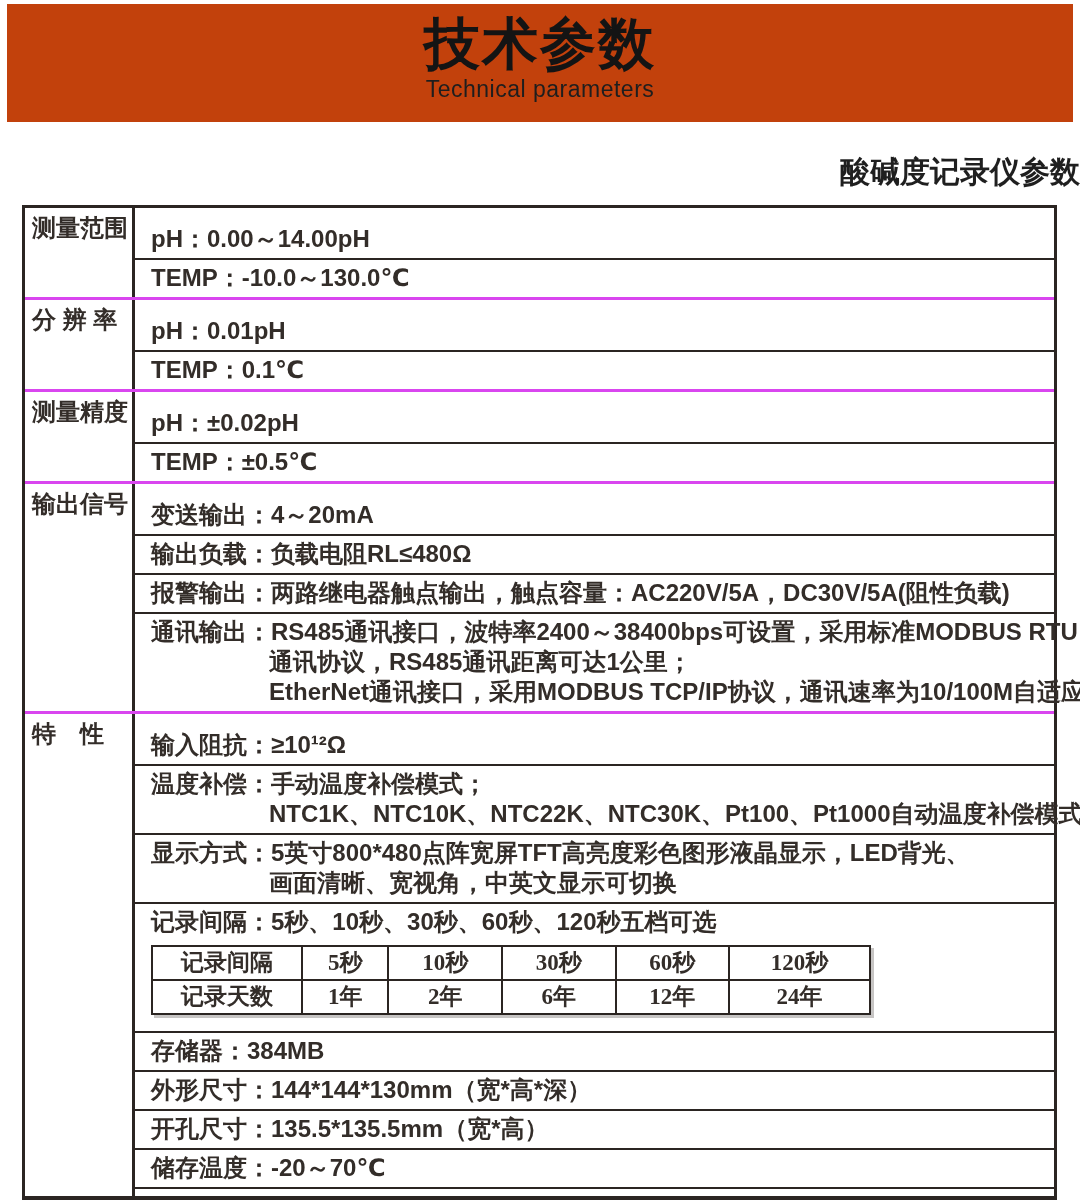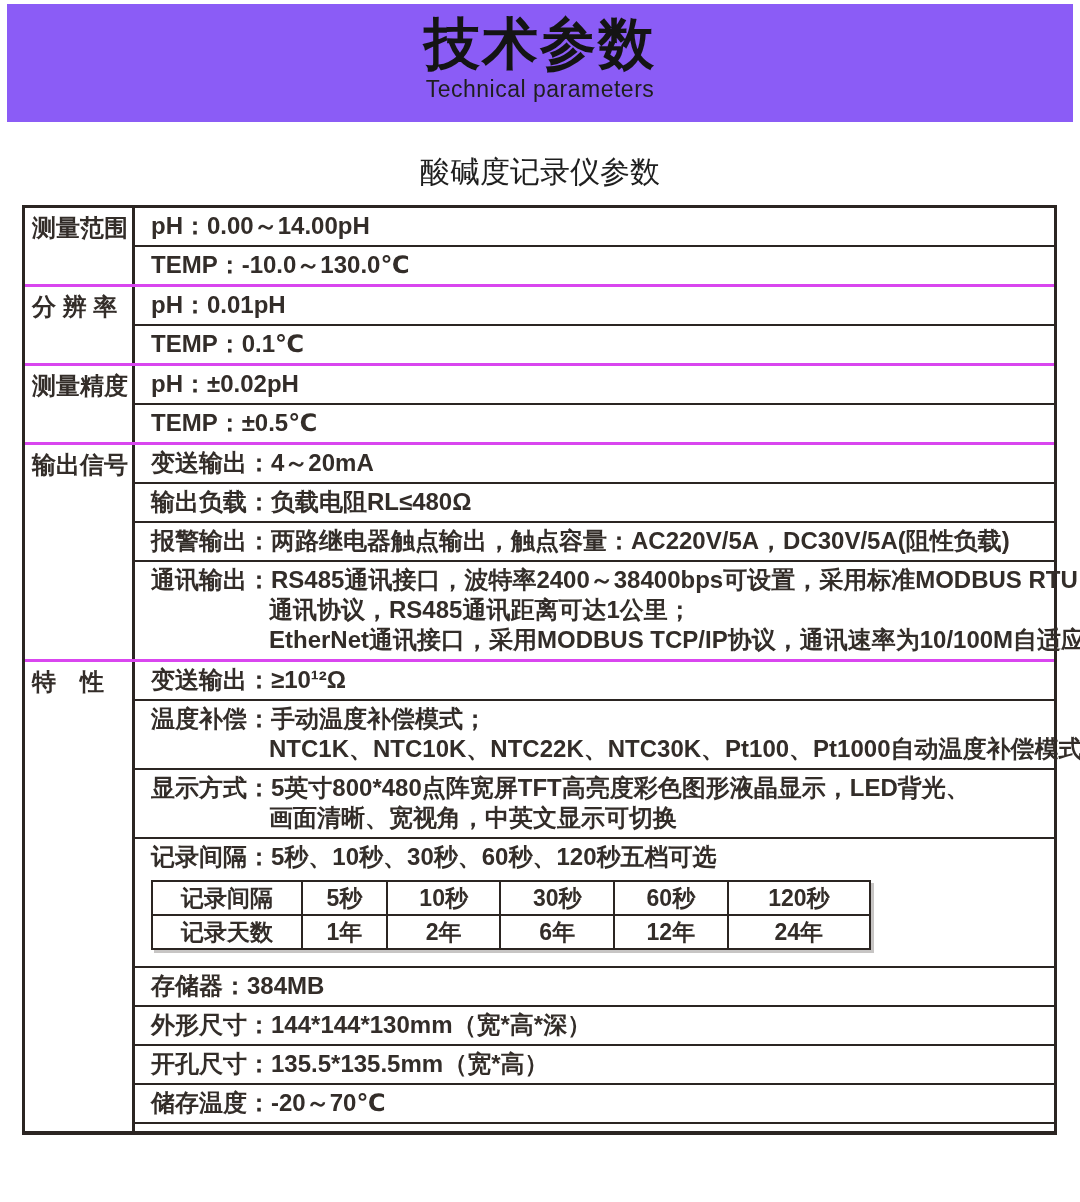--- a/index.html
+++ b/index.html
@@ -3,61 +3,62 @@
 <meta charset="utf-8">
 <style>
   html,body { margin:0; padding:0; }
   body {
     width:1080px; height:1202px; overflow:hidden; background:#ffffff;
     font-family:"Liberation Sans","DejaVu Sans",sans-serif;
     color:#332d29;
   }
   
   .banner {
-    margin:4px 7px 0 7px; height:118px; background:#8b5cf6;
+    margin:4px 7px 0 7px; height:118px; background:#c2410c;
     text-align:center; overflow:hidden;
   }
   .banner-title {
     margin-top:8px; font-size:56px; line-height:64px; font-weight:900;
     color:#141414; letter-spacing:2px;
   }
   .banner-subtitle {
     font-size:23px; line-height:26px; font-weight:400; color:#1e1e1e;
     letter-spacing:0.5px;
   }
   
   .section-title {
-    margin:32px 0 15px 0; text-align:center;
-    font-size:30px; line-height:36px; font-weight:400; color:#1f1f1f;
+    margin:32px 0 15px 0; text-align:right;
+    font-size:30px; line-height:36px; font-weight:700; color:#1f1f1f;
   }
   
   .spec-table {
     margin-left:22px; width:1035px; box-sizing:border-box;
     border:3px solid #2b2522; border-bottom-width:4px;
   }
   .group { display:flex; border-top:3px solid #d946ef; }
   .group:first-child { border-top:0; }
   .glabel {
     flex:0 0 110px; width:110px; box-sizing:border-box;
     border-right:3px solid #2b2522;
     padding:5px 0 15px 7px; font-size:24px; font-weight:600; line-height:30px;
   }
-  .gcontent { flex:1 1 auto; min-width:0; display:flex; flex-direction:column; }
+  .gcontent { flex:1 1 auto; min-width:0; display:flex; flex-direction:column;margin-top:13px; }
   .row {
     border-top:2px solid #2b2522;
     padding:3px 4px 4px 16px;
     font-size:24px; line-height:30px; font-weight:600;
   }
   .gcontent .row:first-child { border-top:0; }
   .line { white-space:nowrap; }
   .line.cont { padding-left:118px; }
   
   .inner-table {
     border-collapse:collapse; margin:8px 0 12px 0; width:720px;
     box-shadow:3px 3px 0 #c7c5c4;
+    font-family:Liberation Serif, serif;
   }
   .inner-table td {
     border:2px solid #2b2522; text-align:center;
     font-size:23px; font-weight:600; padding:1px 0; height:30px;
   }
   .inner-table td.col-head { width:148px; }
 </style>
 </head>
 <body>
 
@@ -123,21 +124,21 @@
         <div class="line cont">通讯协议，RS485通讯距离可达1公里；</div>
         <div class="line cont">EtherNet通讯接口，采用MODBUS TCP/IP协议，通讯速率为10/100M自适应</div>
       </div>
     </div>
   </div>
 
   <div class="group">
     <div class="glabel">特　性</div>
     <div class="gcontent">
       <div class="row">
-          <div class="line">变送输出：≥10¹²Ω</div>
+          <div class="line">输入阻抗：≥10¹²Ω</div>
         </div>
       <div class="row">
         <div class="line">温度补偿：手动温度补偿模式；</div>
         <div class="line cont">NTC1K、NTC10K、NTC22K、NTC30K、Pt100、Pt1000自动温度补偿模式</div>
       </div>
       <div class="row">
         <div class="line">显示方式：5英寸800*480点阵宽屏TFT高亮度彩色图形液晶显示，LED背光、</div>
         <div class="line cont">画面清晰、宽视角，中英文显示可切换</div>
       </div>
       <div class="row">

